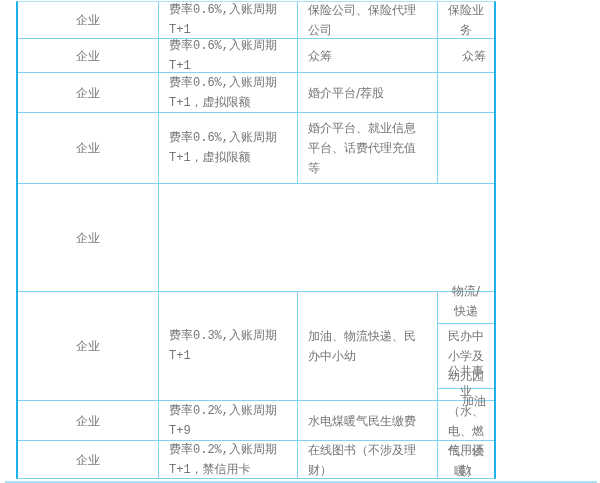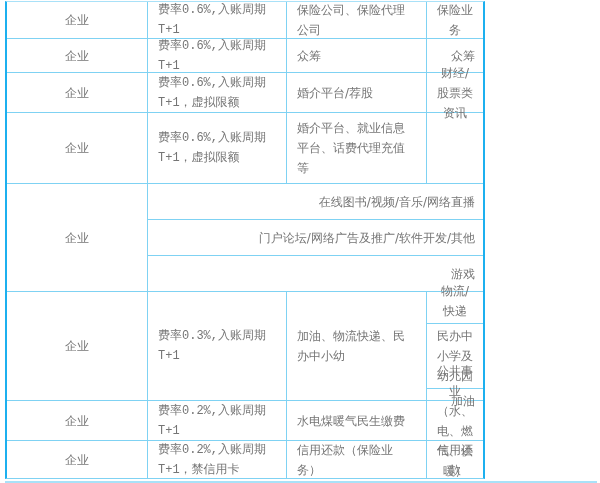--- a/index.html
+++ b/index.html
@@ -13,21 +13,21 @@
   html,body{width:600px;height:483px;background:var(--bg);overflow:hidden;}
   body{
     font-family:"DejaVu Sans","Liberation Sans",sans-serif;
     font-size:12px;
     color:var(--text);
     line-height:20px;
     position:relative;
   }
   .fee-table{
     position:absolute;
-    left:5px; top:1px;
+    left:16px; top:1px;
     width:480px;
     border-left:2px solid var(--outer);
     border-right:2px solid var(--outer);
     border-top:1px solid var(--pale);
     border-bottom:1px solid var(--inner);
     background:var(--bg);
   }
   .tr{display:flex;border-bottom:1px solid var(--inner);}
   .tr:last-child{border-bottom:none;}
   .td{
@@ -110,54 +110,38 @@
   <div class="tr r3">
     <div class="td c1">
         <span>企业</span>
       </div>
     <div class="td c2">
         <span>费率0.6%,入账周期T+1，虚拟限额</span>
       </div>
     <div class="td c3">
         <span>婚介平台/荐股</span>
       </div>
-    <div class="td c4">
-      <div class="sub">
-          <span>财经/股票类资讯</span>
-        </div>
-    </div>
   </div>
 
   <div class="tr r4">
     <div class="td c1">
         <span>企业</span>
       </div>
     <div class="td c2">
         <span>费率0.6%,入账周期T+1，虚拟限额</span>
       </div>
     <div class="td c3">
         <span>婚介平台、就业信息平台、话费代理充值等</span>
       </div>
   </div>
 
   <div class="tr r5">
     <div class="td c1">
         <span>企业</span>
       </div>
-    <div class="td c4">
-      <div class="sub">
-          <span>在线图书/视频/音乐/网络直播</span>
-        </div>
-      <div class="sub">
-          <span>门户论坛/网络广告及推广/软件开发/其他</span>
-        </div>
-      <div class="sub">
-          <span>游戏</span>
-        </div>
-    </div>
   </div>
 
   <div class="tr r6">
     <div class="td c1">
         <span>企业</span>
       </div>
     <div class="td c2">
         <span>费率0.3%,入账周期T+1</span>
       </div>
     <div class="td c3">
@@ -174,41 +158,41 @@
           <span>加油</span>
         </div>
     </div>
   </div>
 
   <div class="tr r7">
     <div class="td c1">
         <span>企业</span>
       </div>
     <div class="td c2">
-        <span>费率0.2%,入账周期T+1</span>
+        <span>费率0.2%,入账周期T+9</span>
       </div>
     <div class="td c3">
         <span>水电煤暖气民生缴费</span>
       </div>
     <div class="td c4">
       <div class="sub">
           <span>公共事业（水、电、燃气、供暖）</span>
         </div>
     </div>
   </div>
 
   <div class="tr r8">
     <div class="td c1">
         <span>企业</span>
       </div>
     <div class="td c2">
         <span>费率0.2%,入账周期T+1，禁信用卡</span>
       </div>
     <div class="td c3">
-        <span>信用还款（保险业务）</span>
+        <span>在线图书（不涉及理财）</span>
       </div>
     <div class="td c4">
       <div class="sub">
           <span>信用还款</span>
         </div>
     </div>
   </div>
 
 </div>
 

